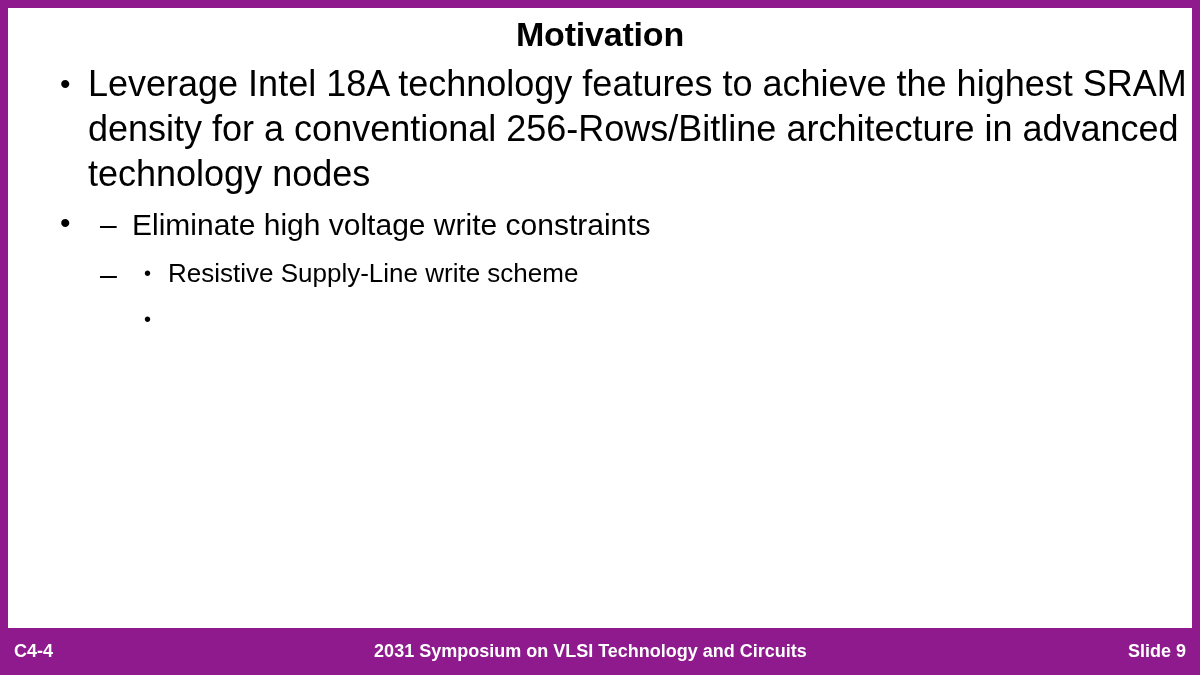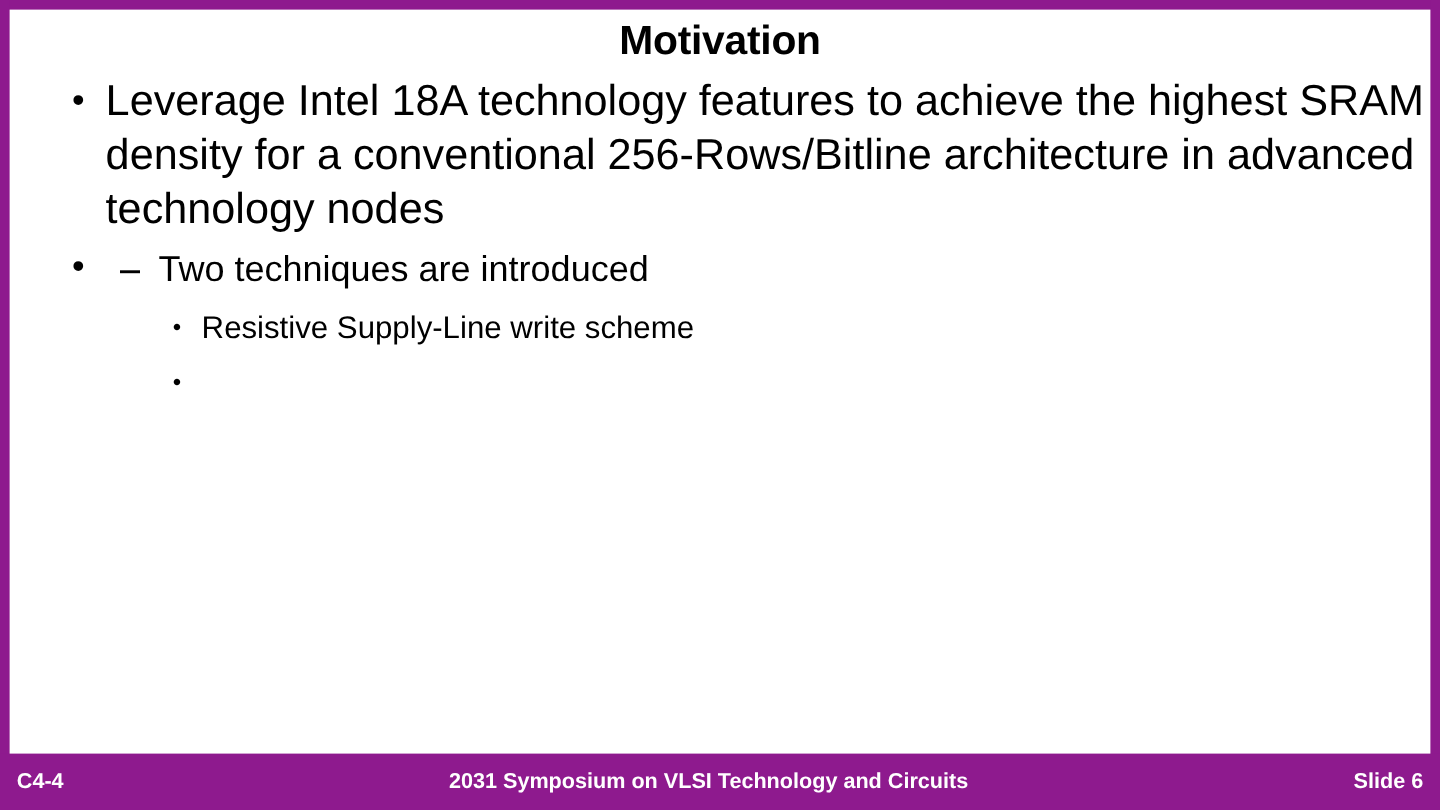--- a/index.html
+++ b/index.html
@@ -167,42 +167,42 @@
         <span class="marker">•</span>
         <span class="txt">Leverage Intel 18A technology features to achieve the highest SRAM density for a conventional 256-Rows/Bitline architecture in advanced technology nodes</span>
       </div>
 
       <div class="li lvl1">
         <span class="marker">•</span>
       </div>
 
       <div class="li lvl2">
         <span class="marker">–</span>
+        <span class="txt">Eliminate high voltage write constraints</span>
       </div>
 
       <div class="li lvl2">
         <span class="marker">–</span>
       </div>
 
       <div class="li lvl2">
         <span class="marker">–</span>
-        <span class="txt">Two techniques are introduced</span>
       </div>
 
       <div class="li lvl3">
         <span class="marker">•</span>
         <span class="txt">Resistive Supply-Line write scheme</span>
       </div>
 
       <div class="li lvl3">
         <span class="marker">•</span>
       </div>
 
     </div>
   </div>
 
   <div class="footer">
     <div class="footer-left">C4-4</div>
     <div class="footer-center">2031 Symposium on VLSI Technology and Circuits</div>
-    <div class="footer-right">Slide 6</div>
+    <div class="footer-right">Slide 9</div>
   </div>
 
 </div>
 
 </body></html>

